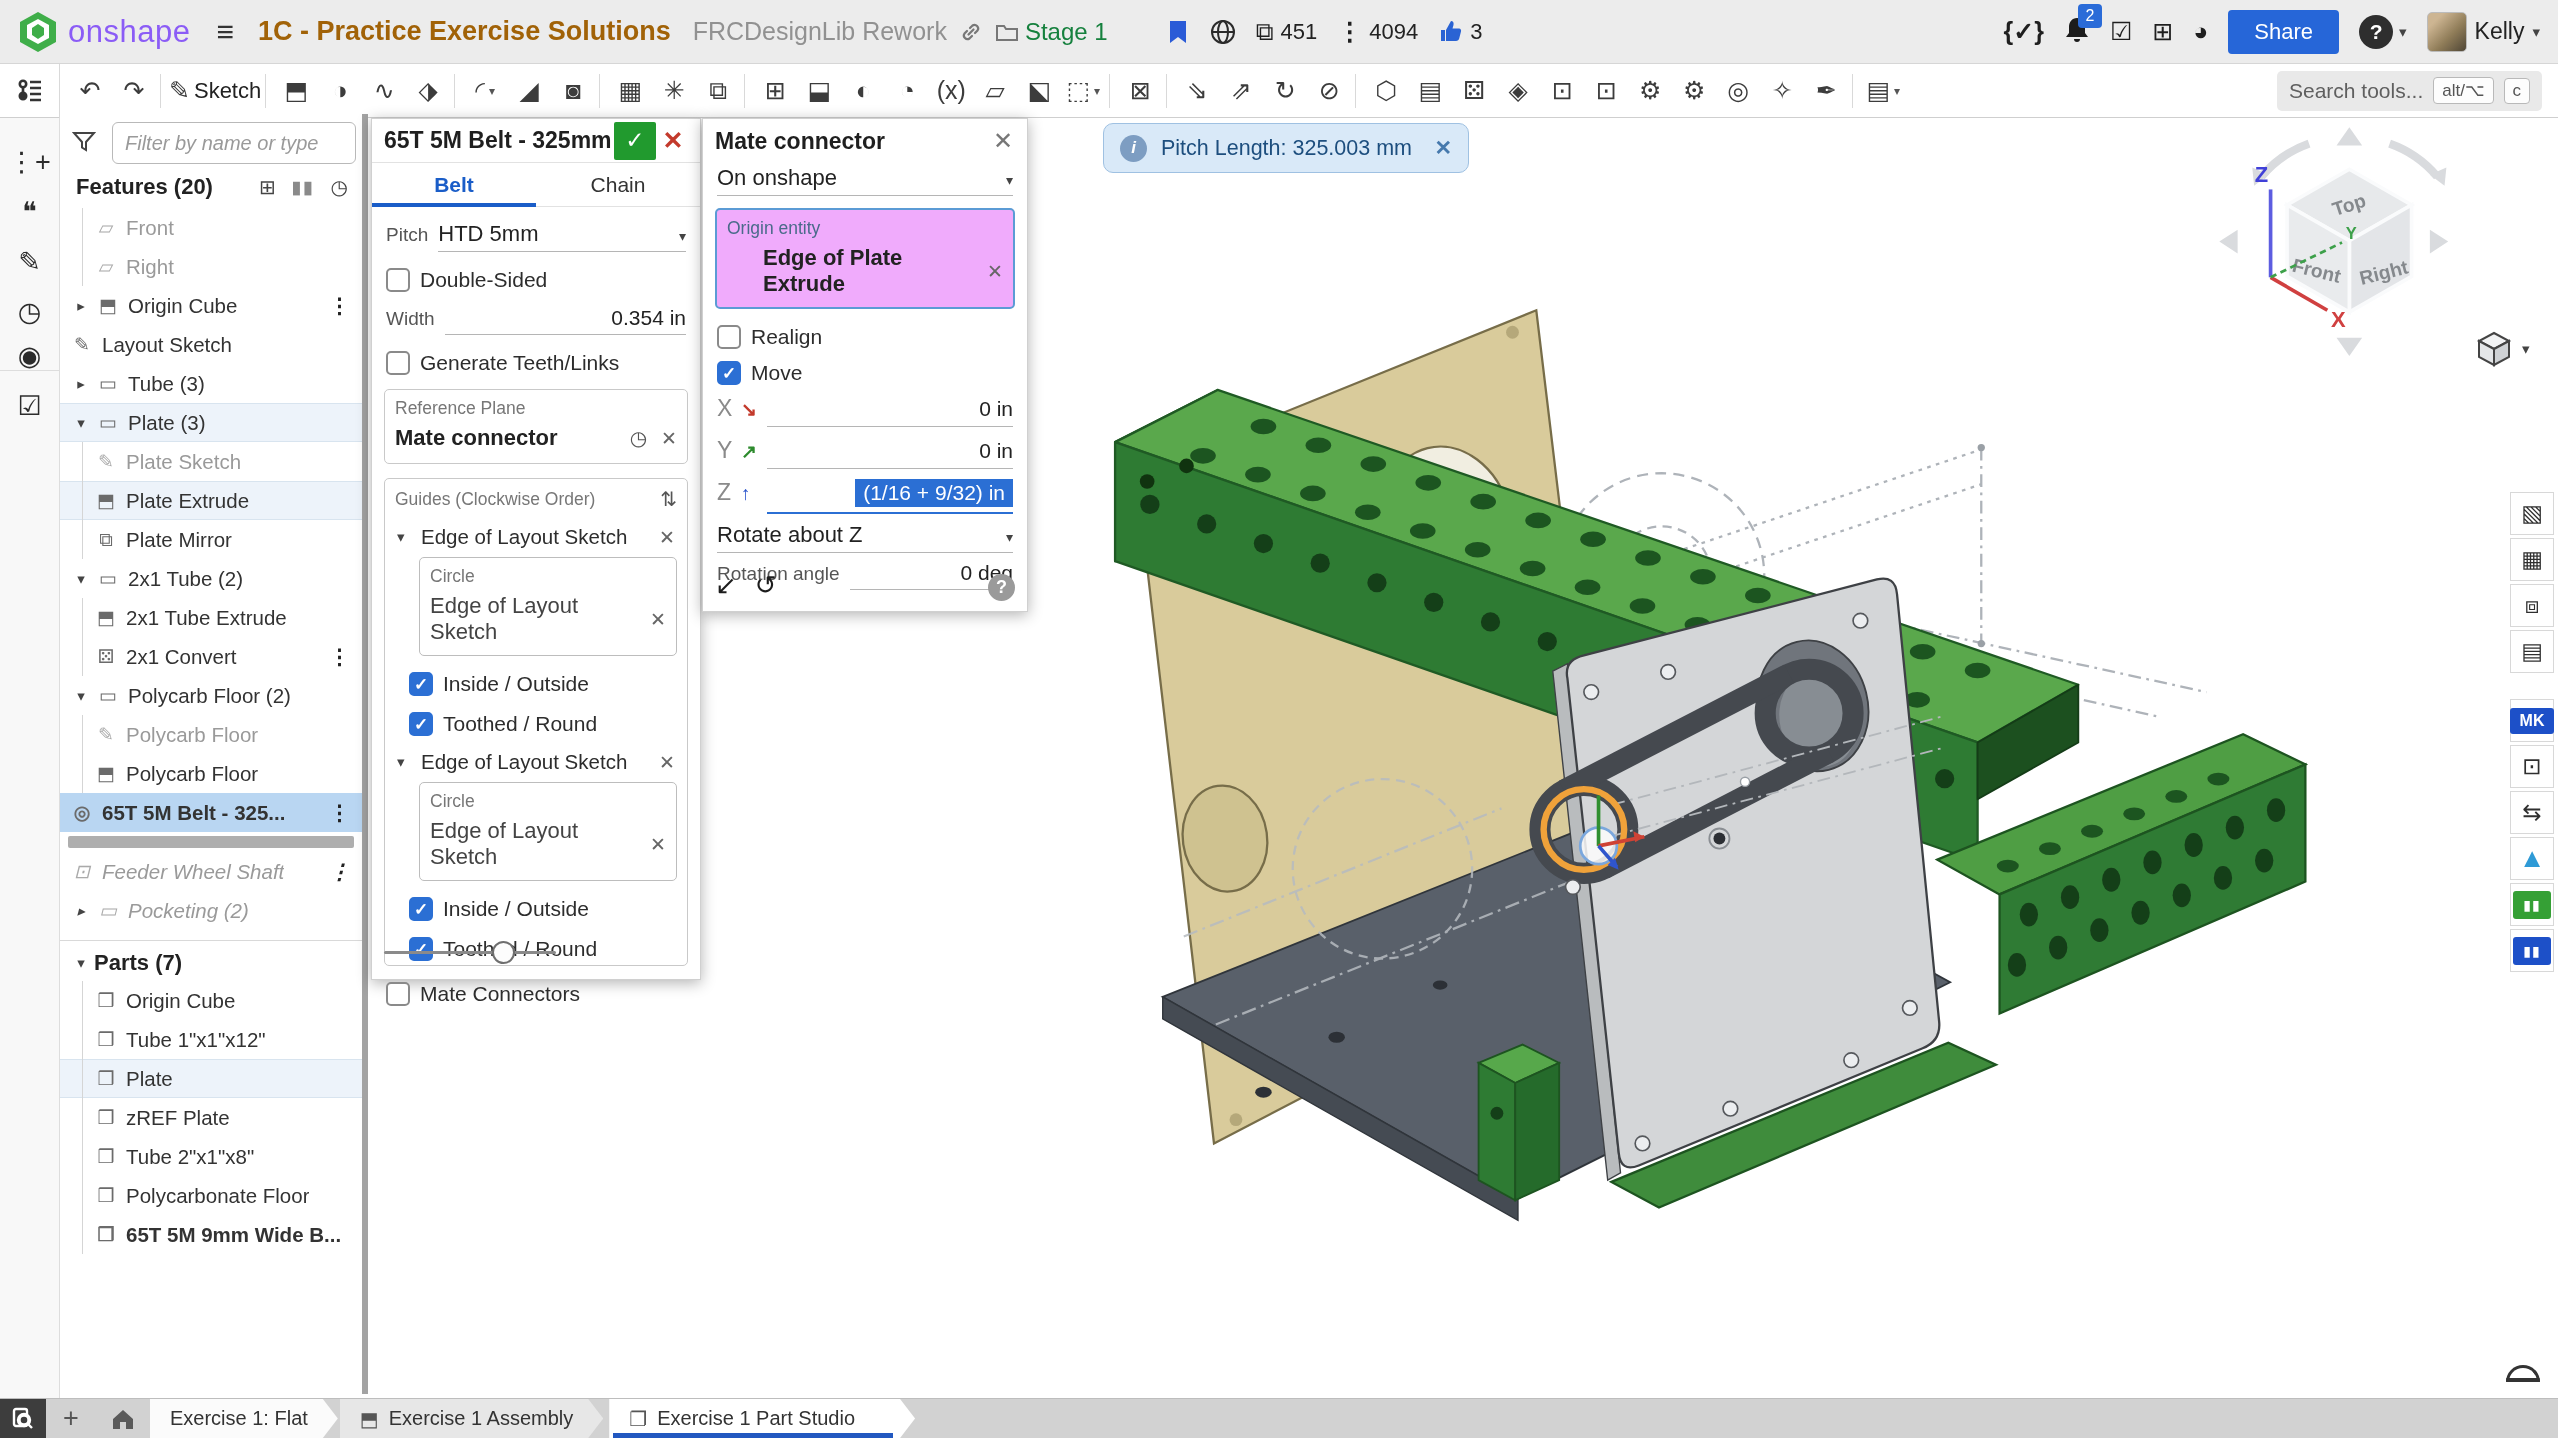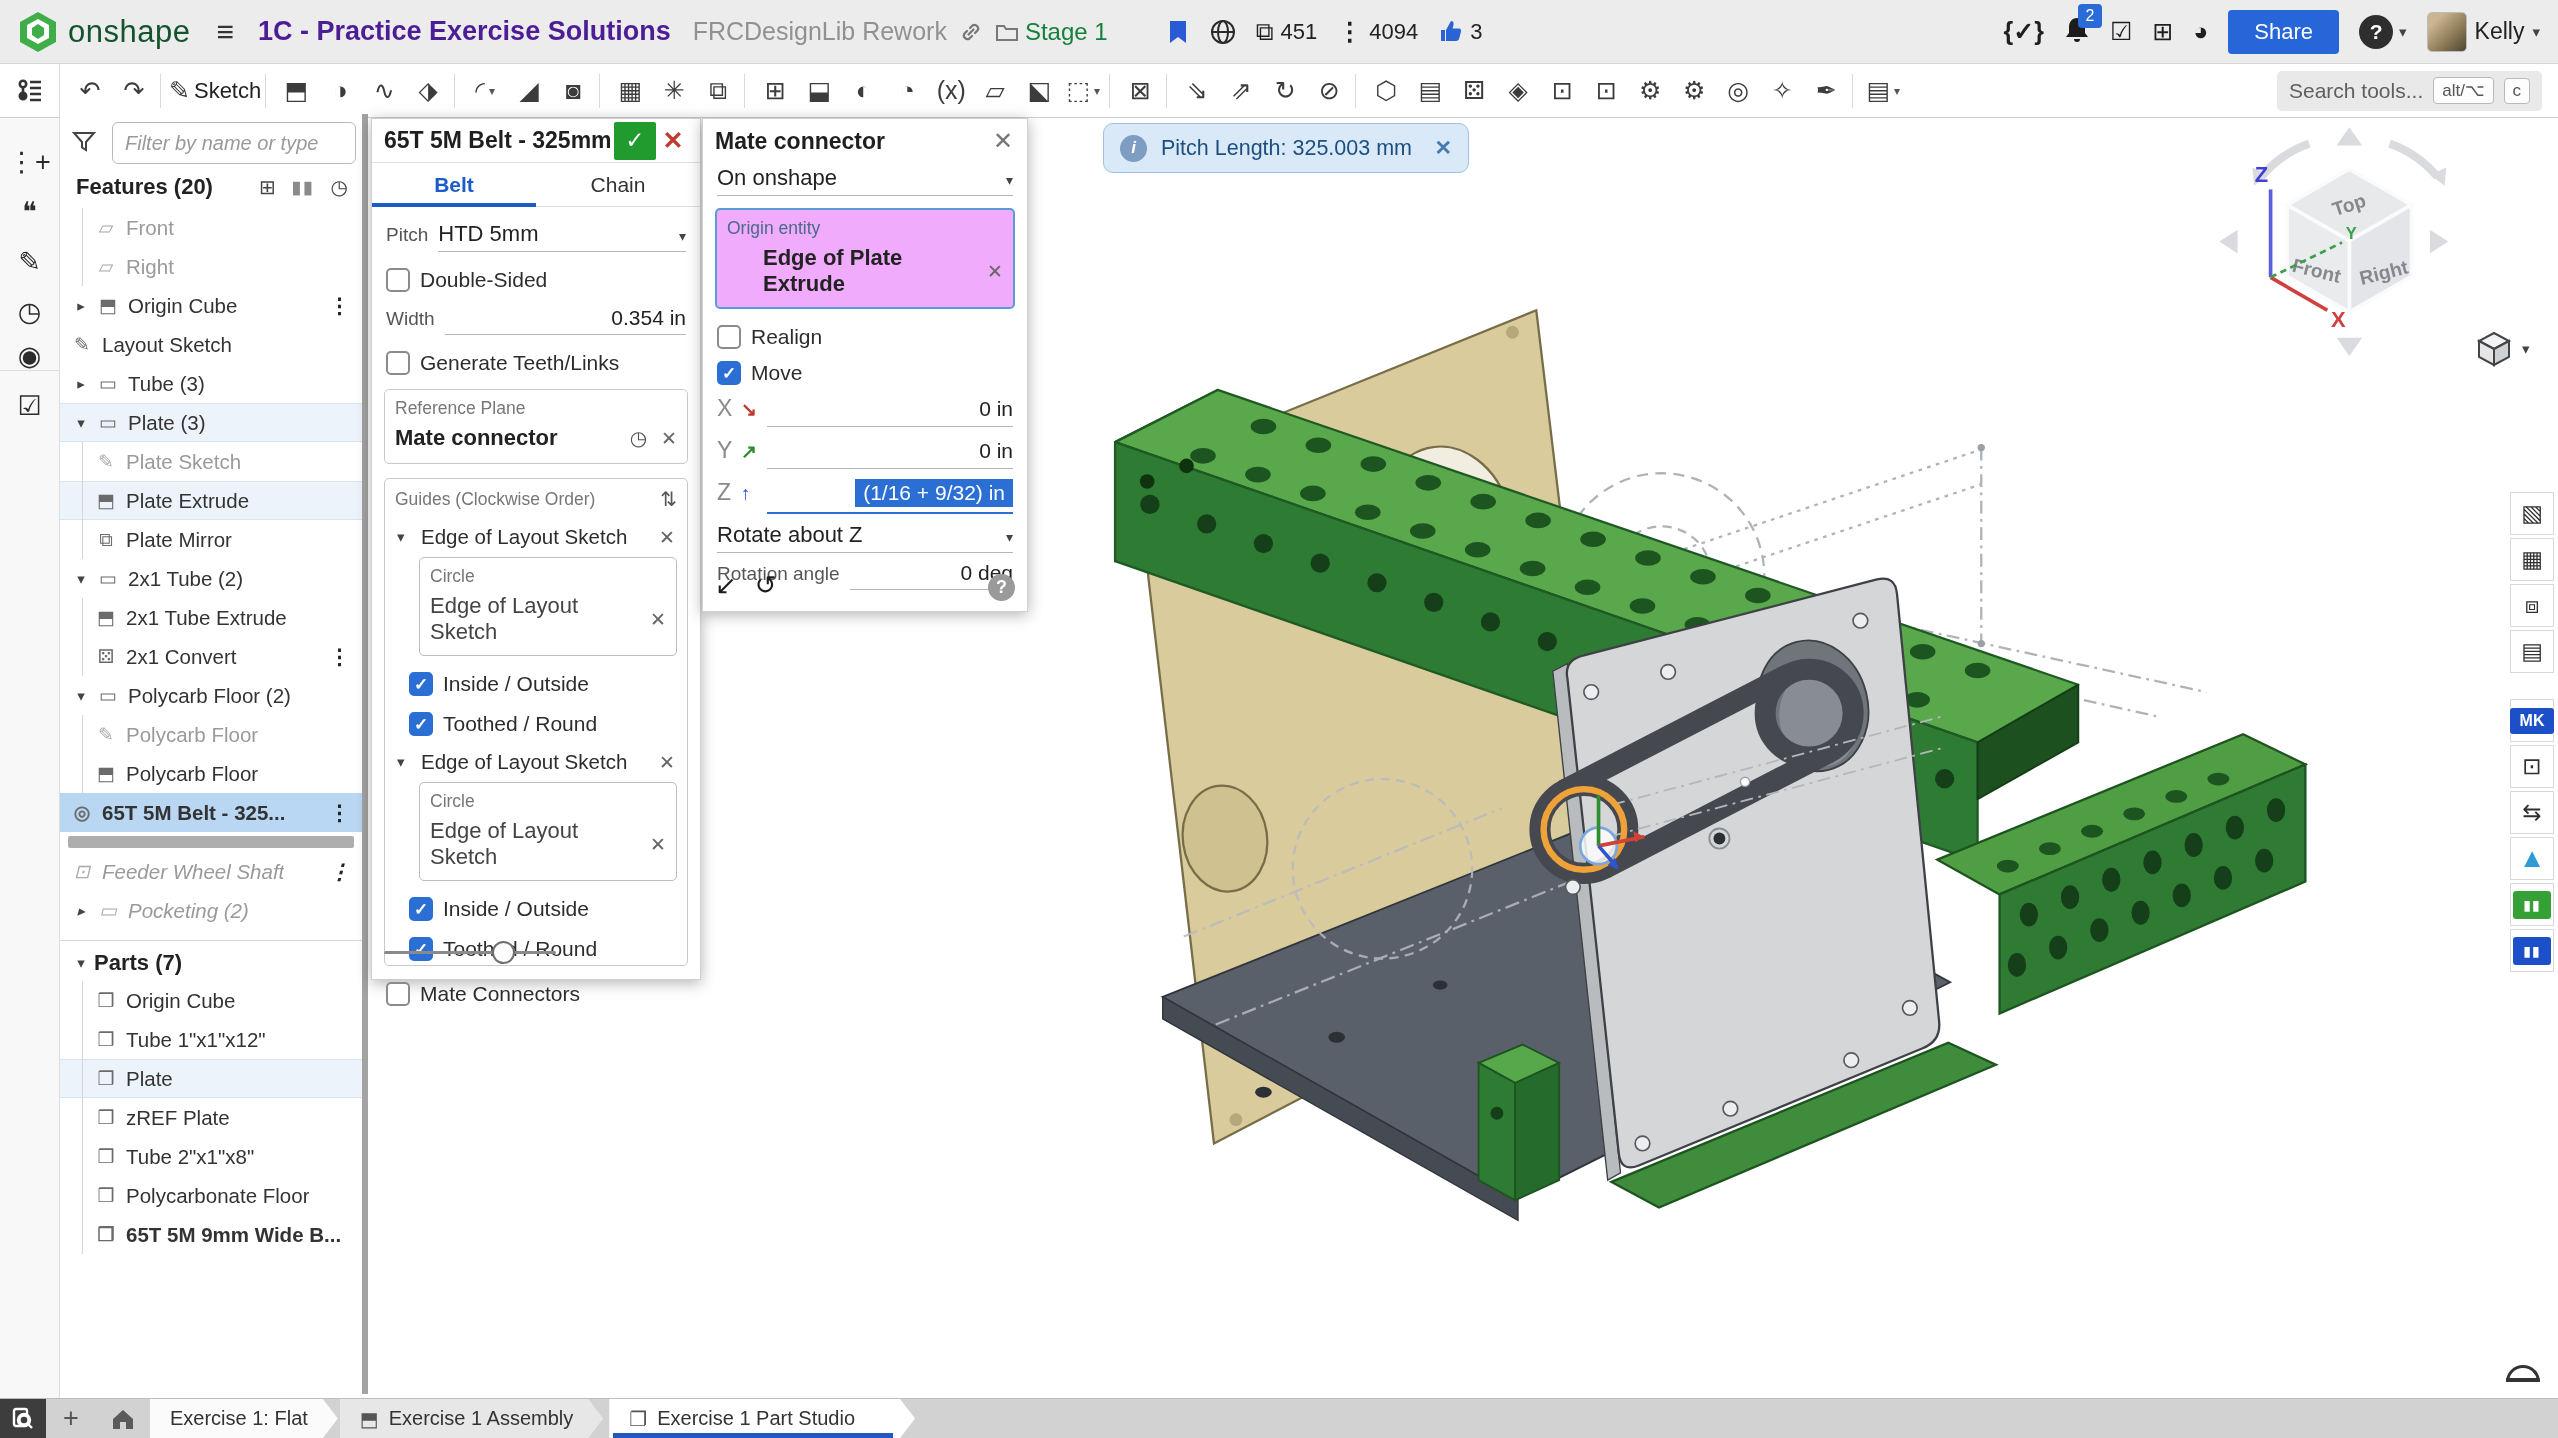--- a/index.html
+++ b/index.html
@@ -4,23 +4,23 @@
 <style>
   * { margin:0; padding:0; box-sizing:border-box; }
   html,body { background:#9aa0a6; }
   .screen { position:relative; width:2558px; height:1438px; background:#fff; overflow:hidden;
             font-family:"Liberation Sans",sans-serif; color:#222; }
 
   
   .topbar { position:absolute; left:0; top:0; width:2558px; height:64px; background:#ececec;
             border-bottom:1px solid #d6d6d6; display:flex; align-items:center; padding:0 18px; gap:12px; }
   .logo { display:flex; align-items:center; gap:10px; }
-  .logo-word { font-size:31px; color:#14532d; letter-spacing:.5px; }
+  .logo-word { font-size:31px; color:#8b5cf6; letter-spacing:.5px; }
   .hamburger { font-size:30px; color:#333; margin-left:14px; cursor:pointer; }
-  .doc-title { font-size:27px; font-weight:bold; color:#4c1d95; margin-left:12px; white-space:nowrap; }
+  .doc-title { font-size:27px; font-weight:bold; color:#a16207; margin-left:12px; white-space:nowrap; }
   .doc-sub { font-size:25px; color:#919191; margin-left:10px; white-space:nowrap; }
   .tb-ic { display:flex; align-items:center; gap:6px; color:#15803d; font-size:24px; }
   .counts { display:flex; align-items:center; gap:20px; margin-left:46px; }
   .cnt { display:flex; align-items:center; gap:7px; font-size:22px; color:#222; }
   .spacer { flex:1; }
   .right-icons { display:flex; align-items:center; gap:20px; }
   .ri-glyph { font-size:25px; color:#1f1f1f; font-weight:bold; }
   .bell-wrap { position:relative; }
   .bell-badge { position:absolute; top:-12px; right:-12px; background:#2a6bd8; color:#fff; font-size:16px;
                 width:24px; height:24px; border-radius:4px; display:flex; align-items:center; justify-content:center; }

